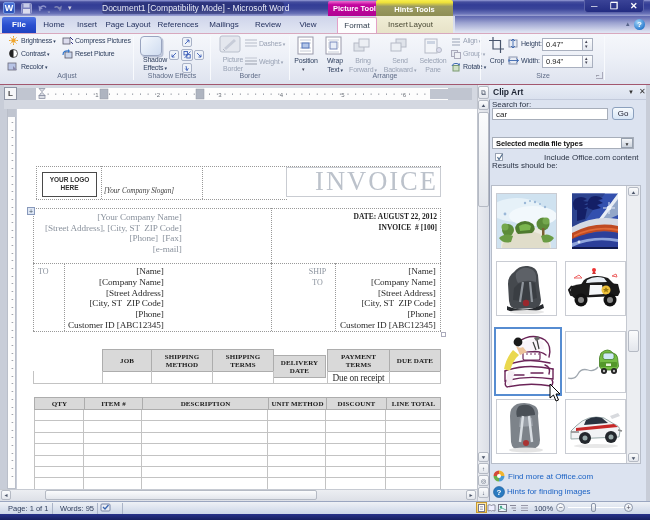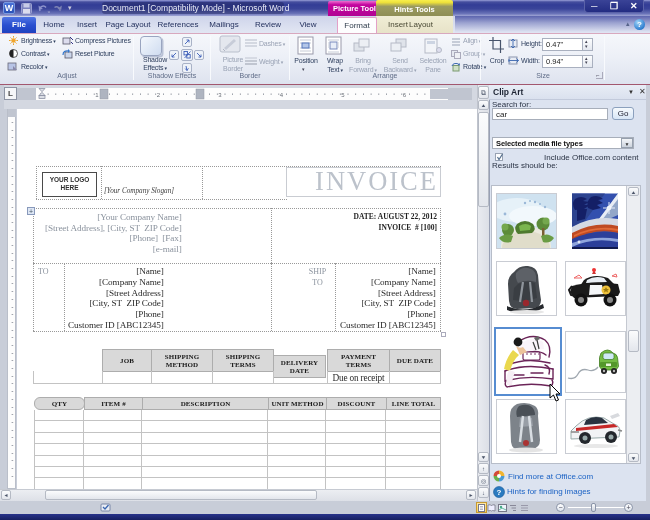--- a/index.html
+++ b/index.html
@@ -513,21 +513,21 @@
     <div class="thead" style="left:389px;top:349px;width:52px;height:23px;">DUE DATE</div>
     <div class="cell" style="left:33px;top:371px;width:70px;height:13px;border-left:1px solid #c3c3c3;"></div>
     <div class="cell" style="left:102px;top:371px;width:50px;height:13px;"></div>
     <div class="cell" style="left:151px;top:371px;width:62px;height:13px;"></div>
     <div class="cell" style="left:212px;top:371px;width:62px;height:13px;"></div>
     <div class="cell" style="left:273px;top:371px;width:55px;height:13px;"></div>
     <div class="cell" style="left:327px;top:371px;width:63px;height:13px;"></div>
     <div class="cell" style="left:389px;top:371px;width:52px;height:13px;"></div>
     <div class="doctext" style="left:327px;top:373px;width:63px;text-align:center;font-size:9.3px;letter-spacing:-0.2px;">Due on receipt</div>
 
-    <div class="thead" style="left:34px;top:397px;width:51px;height:13px;border-radius:6px;">QTY</div>
+    <div class="thead" style="left:34px;top:397px;width:51px;height:13px;">QTY</div>
     <div class="thead" style="left:84px;top:397px;width:59px;height:13px;">ITEM #</div>
     <div class="thead" style="left:142px;top:397px;width:127px;height:13px;">DESCRIPTION</div>
     <div class="thead" style="left:268px;top:397px;width:59px;height:13px;">UNIT METHOD</div>
     <div class="thead" style="left:326px;top:397px;width:61px;height:13px;">DISCOUNT</div>
     <div class="thead" style="left:386px;top:397px;width:55px;height:13px;">LINE TOTAL</div>
     <div class="cell" style="left:34px;top:410.0px;width:50px;height:11.4px;border-left:1px solid #c3c3c3;"></div>
     <div class="cell" style="left:84px;top:410.0px;width:58px;height:11.4px;"></div>
     <div class="cell" style="left:142px;top:410.0px;width:126px;height:11.4px;"></div>
     <div class="cell" style="left:268px;top:410.0px;width:58px;height:11.4px;"></div>
     <div class="cell" style="left:326px;top:410.0px;width:60px;height:11.4px;"></div>
@@ -772,20 +772,28 @@
   <div class="sbtn abs" style="left:628px;top:330px;width:11px;height:22px;"></div>
   <div class="sbtn abs" style="left:628px;top:453px;width:11px;height:9px;">
       <span class="arr">▼</span>
     </div>
 
   <div class="abs" id="linkicon1"></div>
   <div class="plink" style="left:508px;top:472px;">Find more at Office.com</div>
   <div class="abs" id="linkicon2"></div>
   <div class="plink" style="left:507px;top:487px;">Hints for finding images</div>
 
+  <div id="statusbar" class="abs">
+    <span class="st" style="left:8px;">Page: 1 of 1</span>
+    <span class="stsep" style="left:52px;"></span>
+    <span class="st" style="left:60px;">Words: 95</span>
+    <span class="stsep" style="left:97px;"></span>
+    <span class="stsep" style="left:122px;"></span>
+    <span class="st" style="left:534px;">100%</span>
+  </div>
   <div id="bottomborder" class="abs"></div>
   <div id="statusicons" class="abs" style="left:0;top:501px;width:650px;height:13px;">
     <svg class="abs" style="left:100px;top:1px;" width="12" height="11">
         <rect x="1" y="2" width="9" height="7" rx="1" fill="#e8ecf4" stroke="#7a88a8"></rect>
         <path d="M3 5 l2 2 3.5-4" stroke="#3a66b0" stroke-width="1.3" fill="none"></path>
       </svg>
 
     <div class="abs" style="left:476px;top:1px;width:11px;height:11px;background:linear-gradient(#fde9a8,#f8d060);border:1px solid #c89a30;"></div>
     <svg class="abs" style="left:478px;top:3px;" width="8" height="8">
         <rect x="0.5" y="0.5" width="6" height="7" fill="#fff" stroke="#778"></rect>

